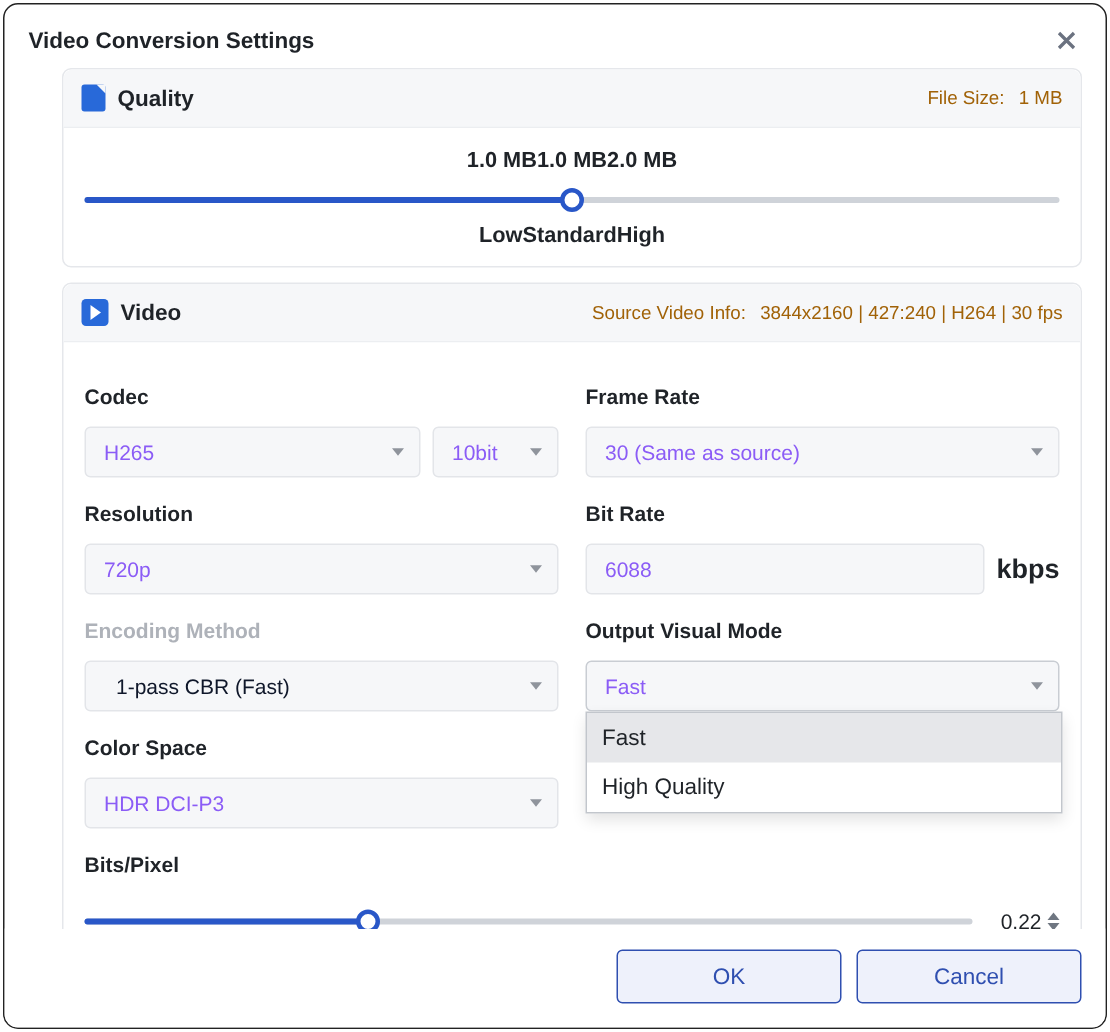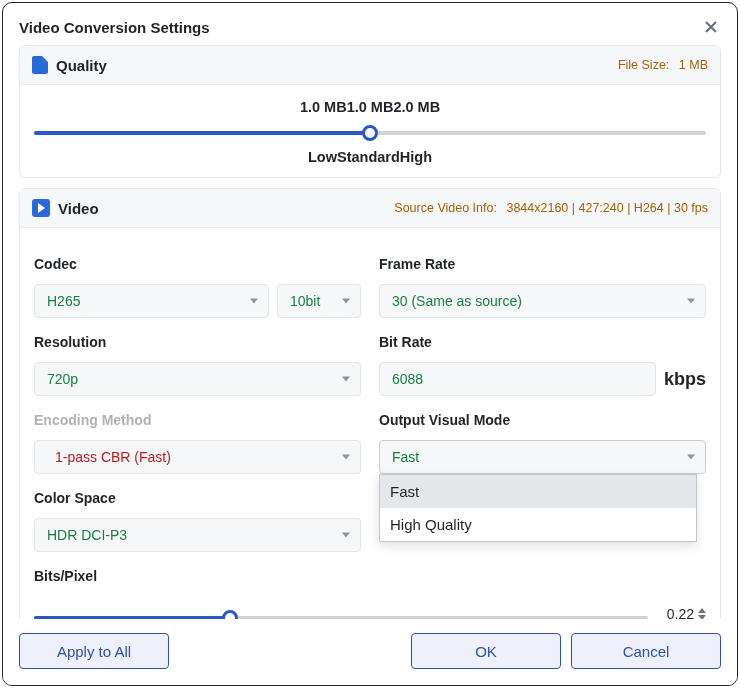--- a/index.html
+++ b/index.html
@@ -56,20 +56,21 @@
   }
   .scroll-area::-webkit-scrollbar { width: 8px; }
   .scroll-area::-webkit-scrollbar-thumb { background: #cfd3d9; border-radius: 4px; }
   .scroll-area::-webkit-scrollbar-track { background: transparent; }
 
   .panel {
     border: 1px solid #e5e7eb;
     border-radius: 6px;
     background: #fff;
     margin-bottom: 10px;
+    margin-left: 22px;
   }
   .panel-hdr {
     display: flex;
     align-items: center;
     justify-content: space-between;
     padding: 10px 12px;
     background: #f6f7f9;
     border-bottom: 1px solid #eceef1;
     border-radius: 6px 6px 0 0;
   }
@@ -137,39 +138,39 @@
   .pair { display: flex; gap: 8px; }
 
   .select, .input {
     position: relative;
     display: flex; align-items: center;
     height: 34px;
     padding: 0 28px 0 12px;
     background: #f6f7f9;
     border: 1px solid #e3e5e9;
     border-radius: 4px;
-    font-size: 14px; color: #15803d;
+    font-size: 14px; color: #8b5cf6;
     cursor: pointer;
   }
   .select .caret {
     position: absolute; right: 10px; top: 50%; transform: translateY(-50%);
     width: 0; height: 0;
     border-left: 4px solid transparent; border-right: 4px solid transparent;
     border-top: 5px solid #8f949c;
   }
-  .select.disabled { color: #b91c1c; cursor: default; padding-left: 20px; }
+  .select.disabled { color: #0f172a; cursor: default; padding-left: 20px; }
   .select.open { border-color: #c9cdd3; }
   .input { cursor: text; padding-right: 10px; }
 
   .bitrate-wrap { display: flex; align-items: center; gap: 8px; }
   .bitrate-wrap .input { flex: 1; }
   .unit { font-weight: 700; font-size: 18px; }
 
   .full { grid-column: 1 / span 2; }
-  .bits-row { display: flex; align-items: flex-end; gap: 12px; margin-top: 4px; }
+  .bits-row { display: flex; align-items: center; gap: 12px; margin-top: 4px; }
   .bits-rail { flex: 1; position: relative; height: 20px; }
   .bits-rail .track { position:absolute; left:0; right:0; top:50%; height:4px; background:#cfd3d9; border-radius:4px; transform:translateY(-50%); }
   .bits-rail .fill { position:absolute; left:0; top:50%; height:4px; background:#2957c8; border-radius:4px; transform:translateY(-50%); }
   .bits-rail .thumb { position:absolute; top:50%; width:16px; height:16px; border-radius:50%; background:#fff; border:3px solid #2957c8; transform:translate(-50%,-50%); cursor:pointer; }
   .spin {
     display:flex; align-items:center; height:28px; gap:4px;
     font-size:14px;
   }
   .spin-val { min-width: 34px; text-align:right; }
   .spin-btns { display:flex; flex-direction:column; gap:2px; }
@@ -351,19 +352,18 @@
             </div>
 
           </div>
         </div>
       </div>
 
     </div>
   </div>
 
   <div class="footer">
-    <div class="btn">Apply to All</div>
     <div class="spacer"></div>
     <div class="btn">OK</div>
     <div class="btn">Cancel</div>
   </div>
 
 </div>
 
 </body></html>

